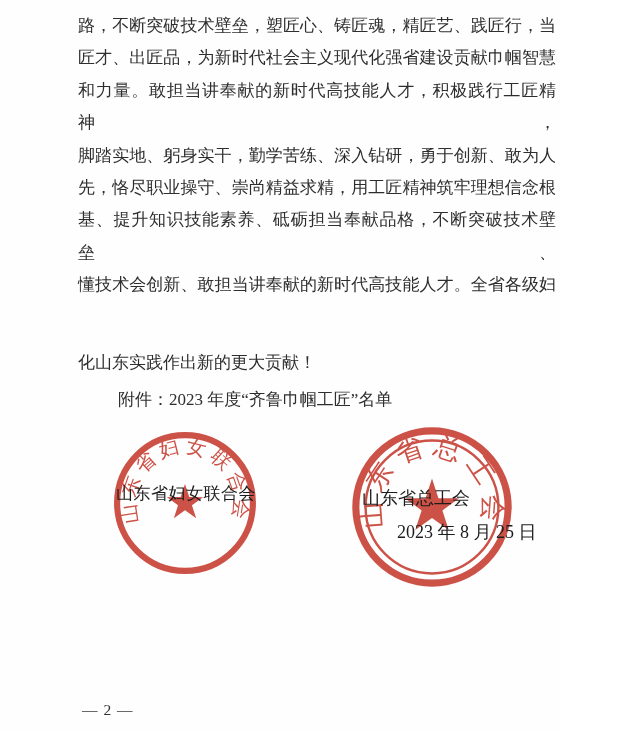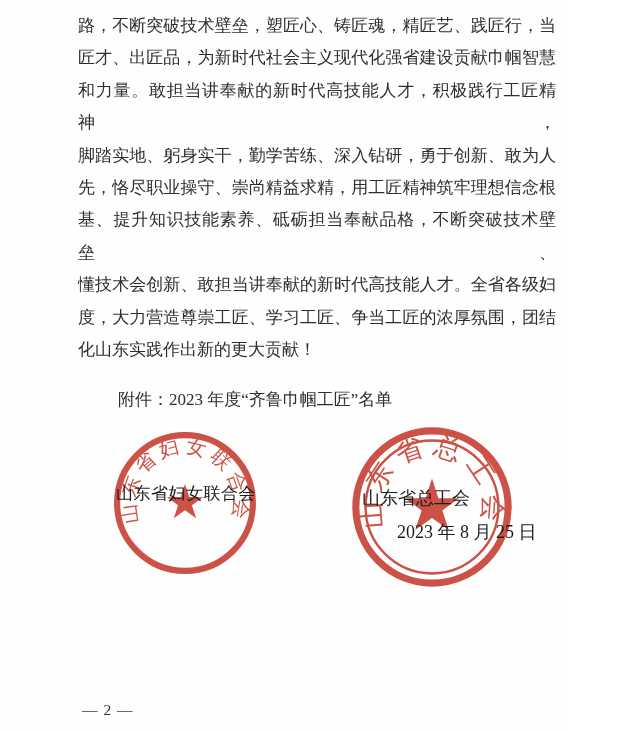--- a/index.html
+++ b/index.html
@@ -19,20 +19,21 @@
     color: #2e2e2e;
     font-size: 17px;
     line-height: 32.4px;
   }
   .body-text .line {
     text-align: justify;
     text-align-last: justify;
   }
   .body-text .line.final {
     text-align-last: left;
+    margin-top: 45px;
   }
   .attachment {
     position: absolute;
     left: 118px;
     top: 388px;
     font-size: 17px;
     color: #2e2e2e;
     z-index: 2;
   }
   .seal {
@@ -66,21 +67,20 @@
 <div class="page">
 
   <div class="body-text">
     <div class="line">路，不断突破技术壁垒，塑匠心、铸匠魂，精匠艺、践匠行，当</div>
     <div class="line">匠才、出匠品，为新时代社会主义现代化强省建设贡献巾帼智慧</div>
     <div class="line">和力量。敢担当讲奉献的新时代高技能人才，积极践行工匠精神，</div>
     <div class="line">脚踏实地、躬身实干，勤学苦练、深入钻研，勇于创新、敢为人</div>
     <div class="line">先，恪尽职业操守、崇尚精益求精，用工匠精神筑牢理想信念根</div>
     <div class="line">基、提升知识技能素养、砥砺担当奉献品格，不断突破技术壁垒、</div>
     <div class="line">懂技术会创新、敢担当讲奉献的新时代高技能人才。全省各级妇</div>
-    <div class="line">度，大力营造尊崇工匠、学习工匠、争当工匠的浓厚氛围，团结</div>
     <div class="line final">化山东实践作出新的更大贡献！</div>
   </div>
 
   <div class="attachment">附件：2023 年度“齐鲁巾帼工匠”名单</div>
 
   <div class="seal seal-left">
     <svg viewBox="0 0 100 100" xmlns="http://www.w3.org/2000/svg">
       <circle cx="50" cy="50" r="46.5" fill="none" stroke="#c5392c" stroke-width="4.2"></circle>
       <polygon fill="#c5392c" points="50,37 52.94,45.95 62.36,45.98 54.76,51.55 57.64,60.52 50,55 42.36,60.52 45.24,51.55 37.64,45.98 47.06,45.95"></polygon>
       <path id="arcL" d="M 18.1 61.6 A 34 34 0 1 1 81.9 61.6" fill="none"></path>

